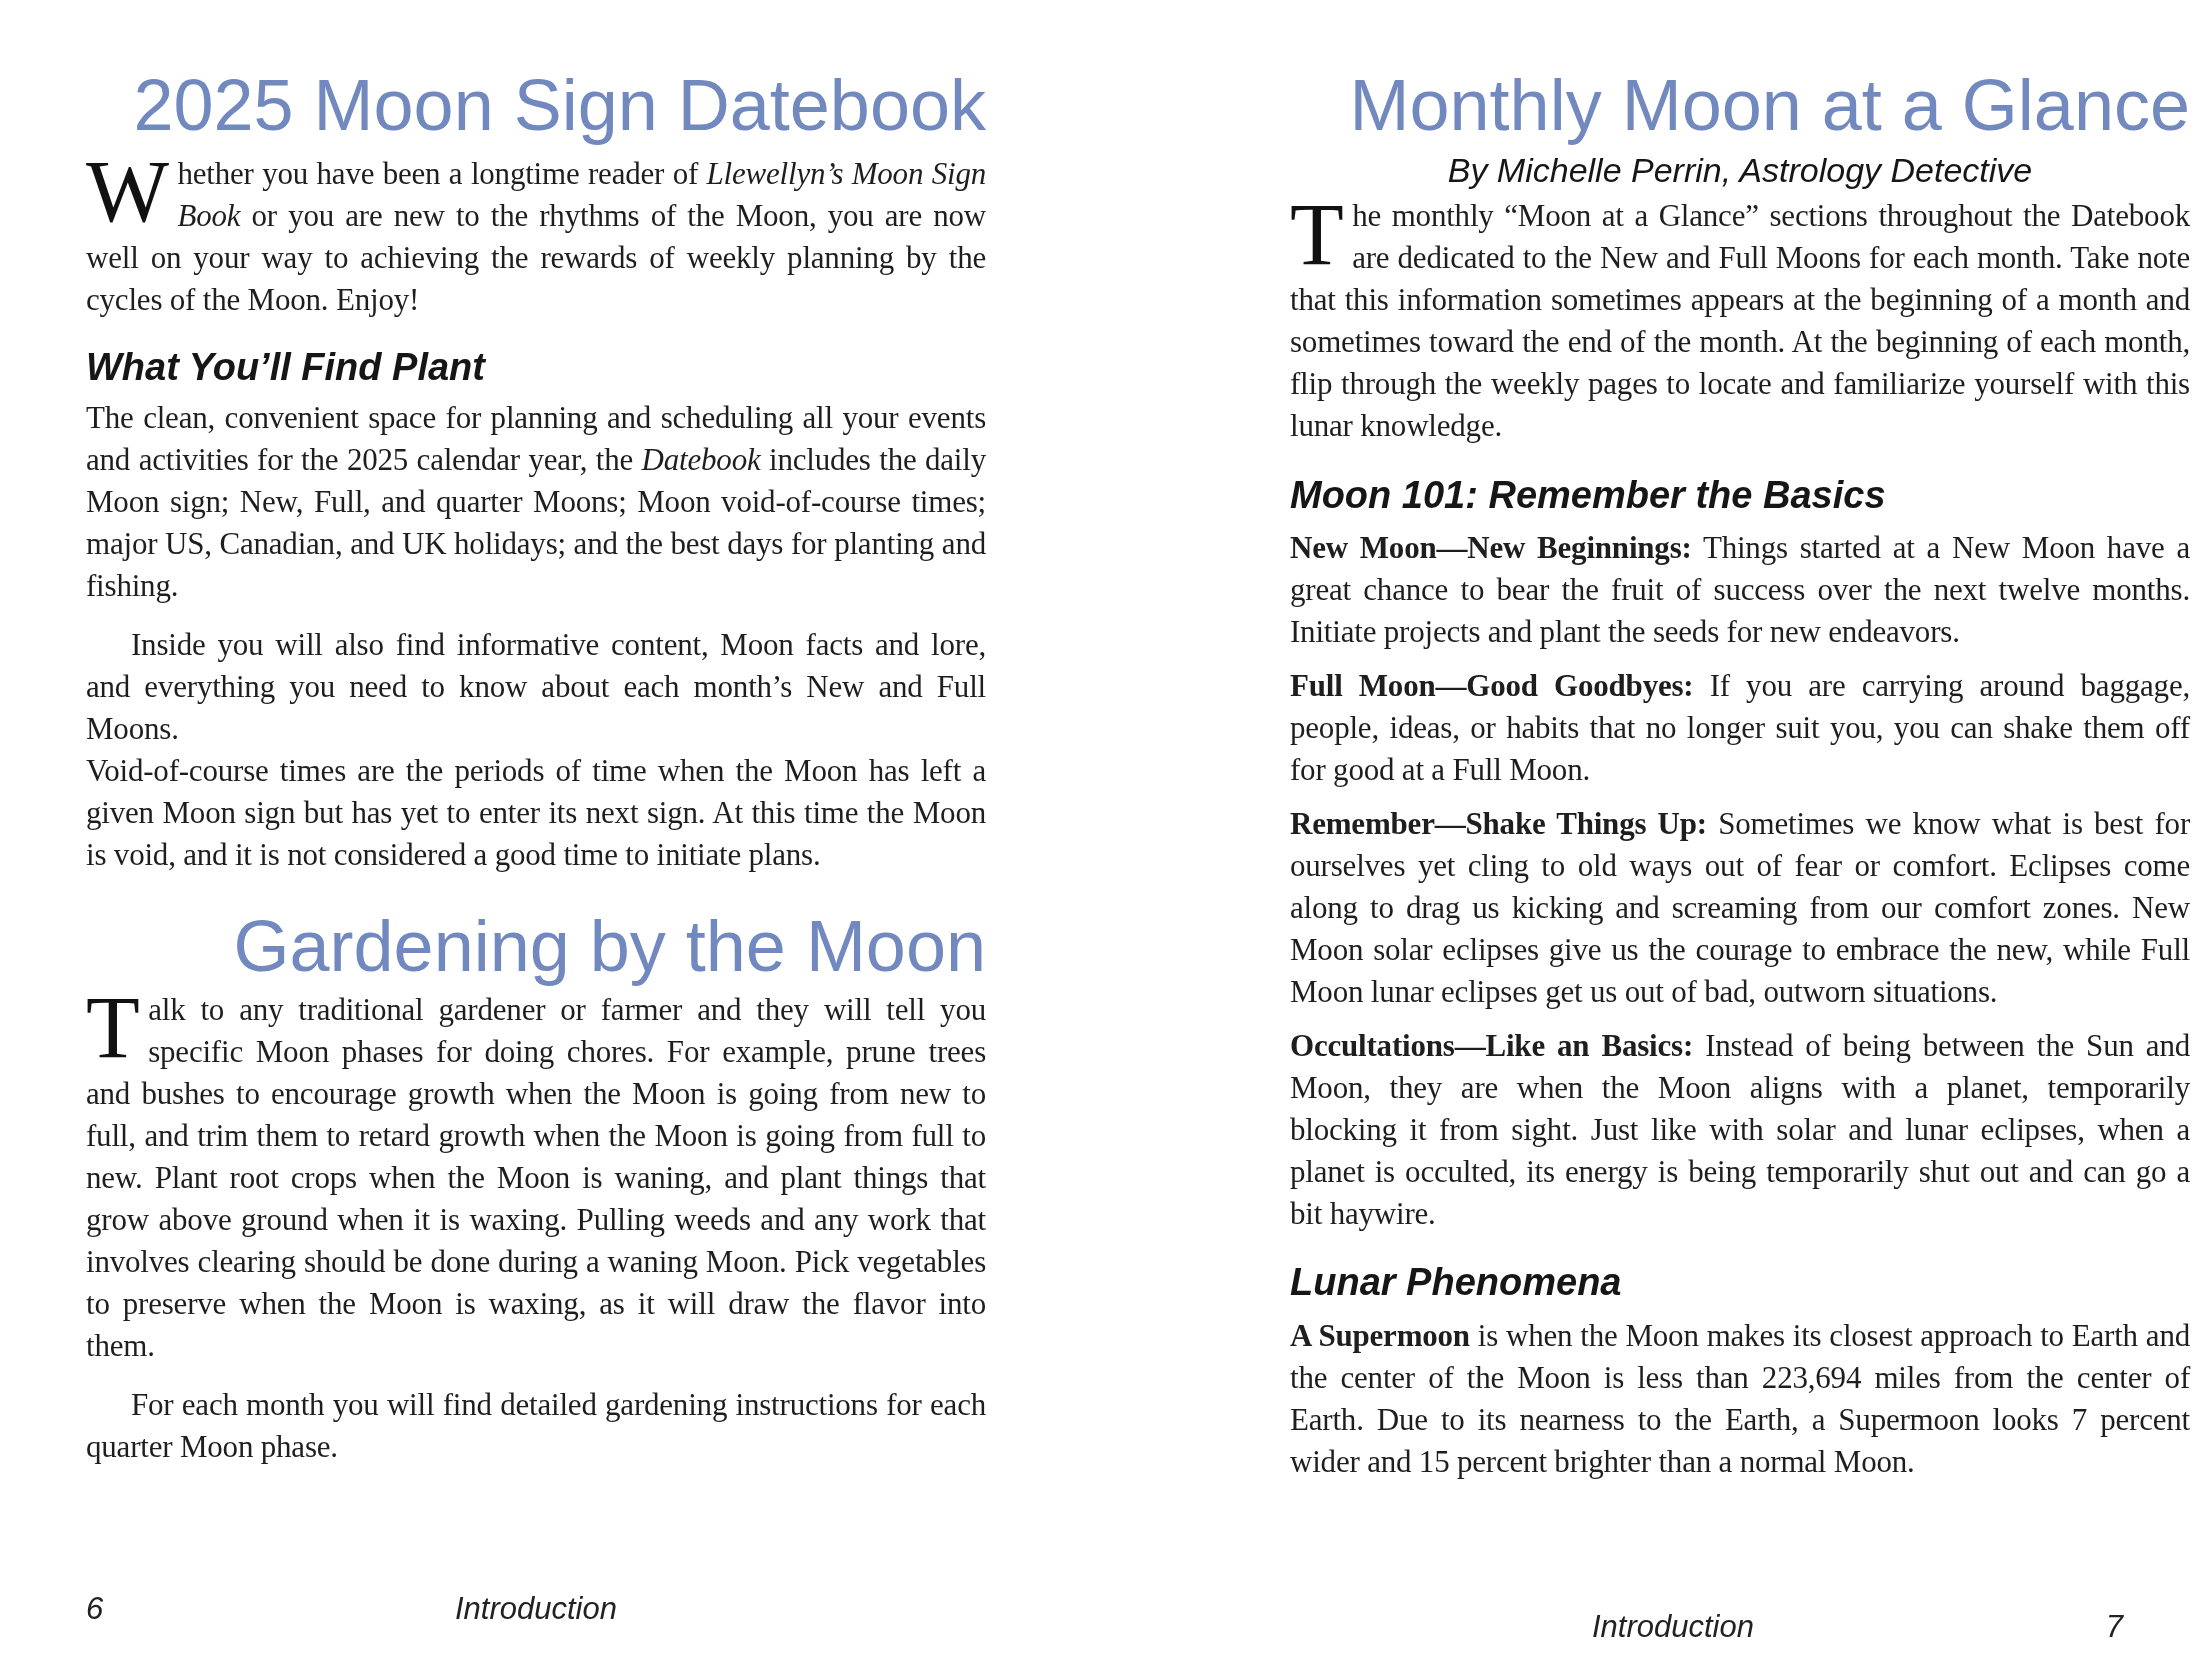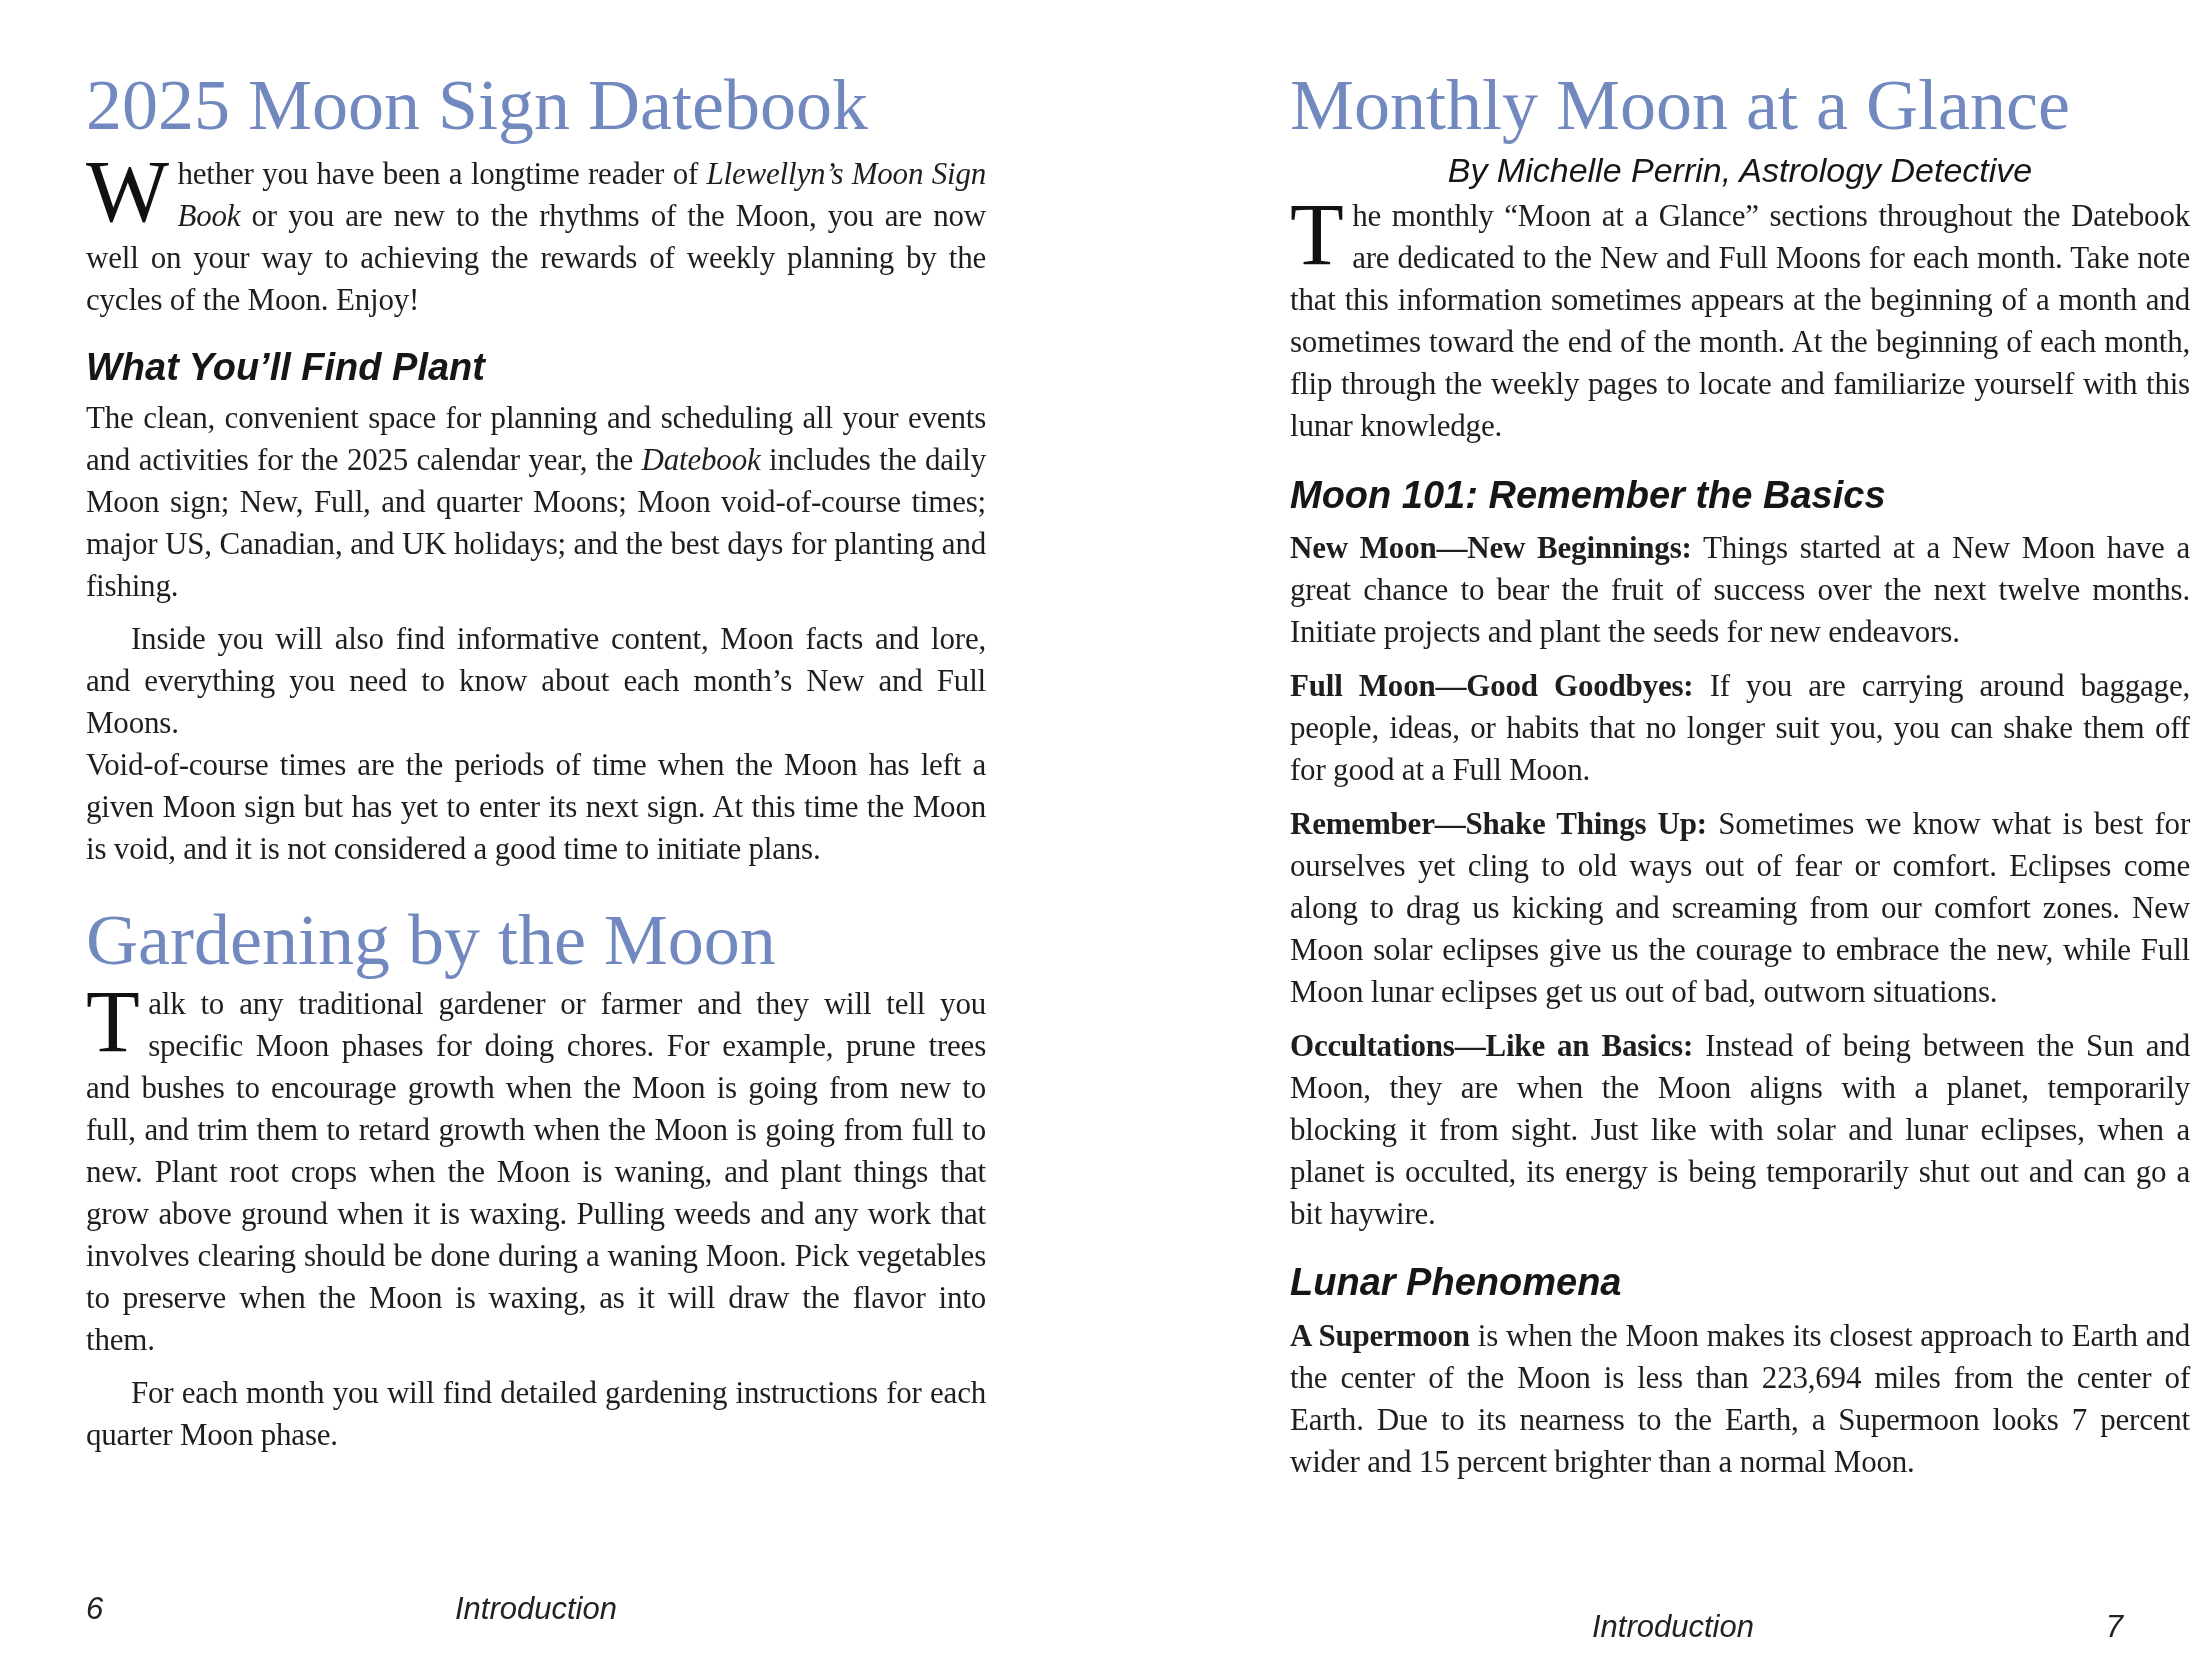--- a/index.html
+++ b/index.html
@@ -7,24 +7,24 @@
     width:2203px;height:1678px;position:relative;overflow:hidden;
     background:#ffffff;
     font-family:"Liberation Serif", serif;
     color:#1e1e1e;
   }
   .page{position:absolute;top:0;}
   .page-left{left:86px;width:900px;}
   .page-right{left:1290px;width:900px;}
 
   .book-title{
-    font-family:Liberation Serif, serif;
+    font-family:Liberation Sans, sans-serif;
     font-weight:400;
     font-size:72px;line-height:1.02;
-    text-align:left;
+    text-align:right;
     color:#7289bf;
     margin:0;
   }
   .t-top{margin-top:69px;}
   .t-mid{margin-top:34px;margin-bottom:5.2px;}
 
   .byline{
     font-family:"Liberation Sans", sans-serif;
     font-style:italic;font-weight:400;
     font-size:34px;line-height:1.15;
@@ -33,21 +33,21 @@
   }
 
   .bp{
     font-size:31px;line-height:42px;
     letter-spacing:-0.2px;
     text-align:justify;
     margin:0;
   }
   .first{margin-top:10.3px;}
   .gap{margin-top:12px;}
-  .indent{text-indent:45px;margin-top:11px;}
+  .indent{text-indent:45px;margin-top:17px;}
 
   .dropcap{
     float:left;
     font-size:88px;line-height:71px;
     padding:3.4px 8.6px 0 0;
     color:#111111;
   }
 
   .sec-h{
     font-family:"Liberation Sans", sans-serif;

